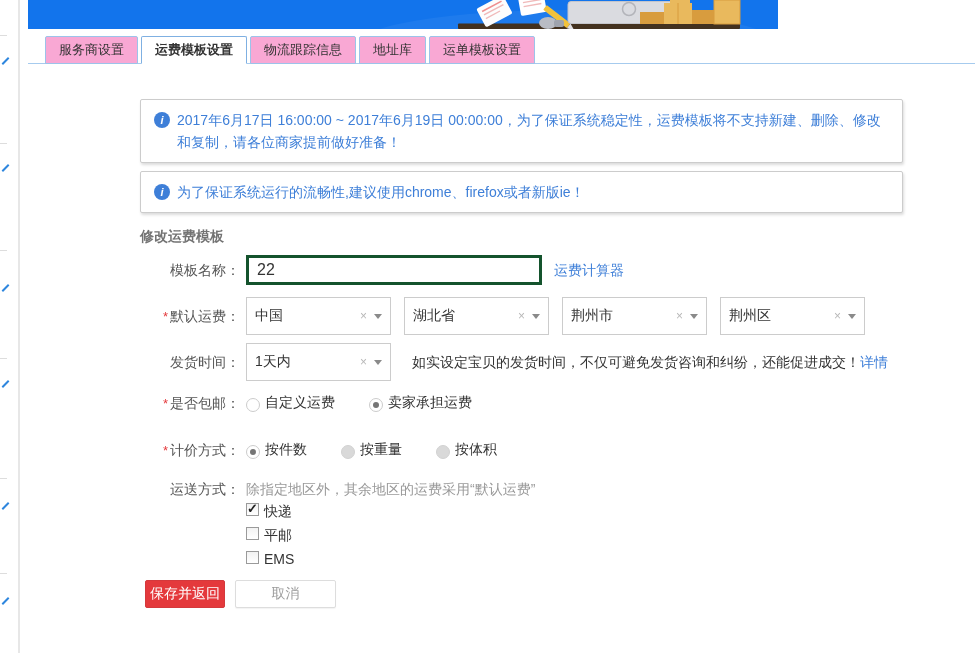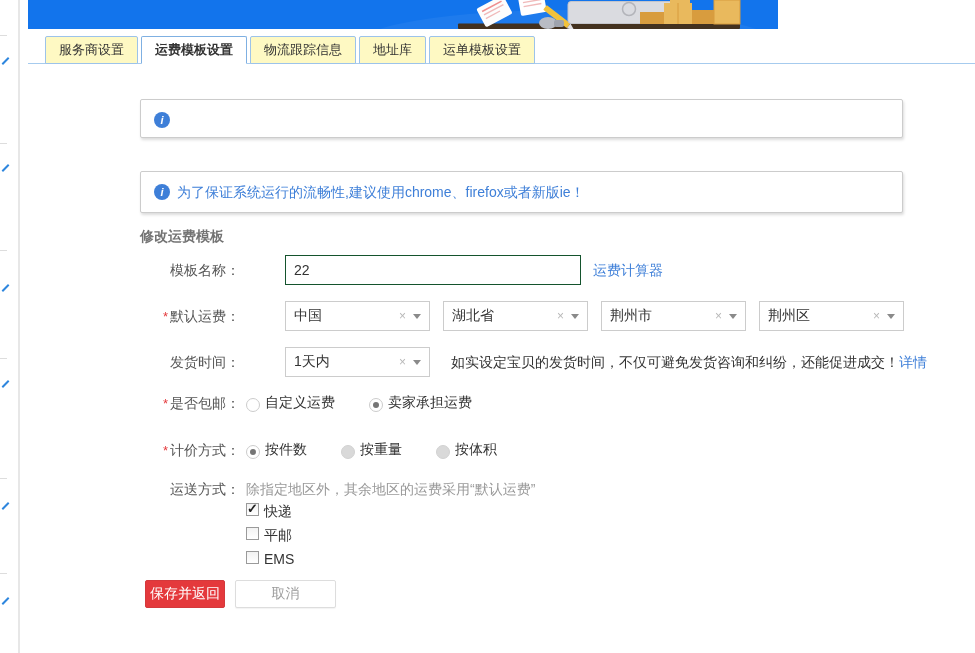--- a/index.html
+++ b/index.html
@@ -11,42 +11,42 @@
   .side-tick { position:absolute; left:1px; width:9px; height:2px; background:#2e86de; transform:rotate(-45deg); }
   .side-line { position:absolute; left:0; width:7px; height:1px; background:#ddd; }
 
   
   .banner { position:absolute; left:28px; top:0; width:750px; height:29px; background:#1274ec; overflow:hidden; }
   .banner svg { display:block; }
 
   
   .tabs-row { position:absolute; left:28px; top:36px; right:0; height:28px; border-bottom:1px solid #a6cbee; }
   .tabs { position:absolute; left:17px; bottom:-1px; display:flex; }
-  .tab { height:28px; line-height:26px; padding:0 13px; background:#fef9c3; border:1px solid #9cc3ea; margin-right:3px; font-size:13px; color:#333; border-radius:2px 2px 0 0; cursor:pointer; white-space:nowrap; }
+  .tab { height:28px; line-height:26px; padding:0 13px; background:#f9a8d4; border:1px solid #9cc3ea; margin-right:3px; font-size:13px; color:#333; border-radius:2px 2px 0 0; cursor:pointer; white-space:nowrap; }
   .tab.active { background:#fff; font-weight:bold; border-color:#7fb0e2; border-bottom-color:#fff; }
 
   
   .notice { position:absolute; left:140px; width:763px; background:#fff; border:1px solid #ccc; border-radius:2px; box-shadow:1px 2px 3px rgba(0,0,0,0.14); padding:9px 18px 9px 13px; display:flex; }
   .notice-text { color:#3e7fd8; font-size:14px; line-height:22px; }
   .info-icon { flex-shrink:0; width:16px; height:16px; border-radius:50%; background:#3e7fd8; color:#fff; font-size:11px; font-weight:bold; font-style:italic; text-align:center; line-height:16px; margin:3px 7px 0 0; }
   #notice1 { top:99px; }
   #notice2 { top:171px; }
 
   
   .form-title { position:absolute; left:140px; top:228px; font-size:14px; font-weight:bold; color:#737373; }
   .form { position:absolute; left:140px; top:255px; width:820px; }
   .form-row { display:flex; }
   .form-label { width:100px; text-align:right; color:#555; font-size:14px; flex-shrink:0; }
   .star { color:#e4393c; margin-right:2px; font-size:13px; }
   .ctrl { margin-left:6px; display:flex; align-items:center; }
-  .h30 .form-label { line-height:30px; } .h30 { height:30px; margin-bottom:16px;gap:39px; }
+  .h30 .form-label { line-height:30px; } .h30 { height:30px; margin-bottom:16px; }
   .h20 .form-label { line-height:20px; } .h20 { height:20px; }
 
-  .text-input { width:296px; height:30px; border:1px solid #14532d; padding:0 8px; font-size:14px; color:#333; font-family:inherit; }
-  .select { width:145px; height:30px; border:1px solid #ccc; background:#fff; display:flex; align-items:center; margin-right:13px; cursor:pointer; }
+  .text-input { width:296px; height:30px; border:3px solid #14532d; padding:0 8px; font-size:16px; color:#333; font-family:inherit; }
+  .select { width:145px; height:38px; border:1px solid #ccc; background:#fff; display:flex; align-items:center; margin-right:13px; cursor:pointer; }
   .select .val { flex:1; padding-left:8px; font-size:14px; color:#333; white-space:nowrap; overflow:hidden; }
   .select .clear { color:#b8b8b8; font-size:12px; margin-right:7px; cursor:pointer; }
   .select .caret { width:0; height:0; border-left:4px solid transparent; border-right:4px solid transparent; border-top:5px solid #8a8a8a; margin-right:8px; }
   .link { color:#3e7fd8; font-size:14px; text-decoration:none; cursor:pointer; }
   .calc-link { margin-left:12px; line-height:30px; }
   .row-hint { font-size:14px; color:#333; line-height:30px; margin-left:8px; white-space:nowrap; }
 
   .radio { display:flex; align-items:flex-end; margin-right:34px; font-size:14px; color:#333; cursor:pointer; }
   .radio-dot { width:14px; height:14px; border-radius:50%; border:1px solid #ccc; background:#fff; margin-right:5px; position:relative; flex-shrink:0; }
   .radio.selected .radio-dot::after { content:""; position:absolute; left:3px; top:3px; width:6px; height:6px; border-radius:50%; background:#757575; }
@@ -120,20 +120,21 @@
       <div class="tab">服务商设置</div>
       <div class="tab active">运费模板设置</div>
       <div class="tab">物流跟踪信息</div>
       <div class="tab">地址库</div>
       <div class="tab">运单模板设置</div>
     </div>
   </div>
 
   <div class="notice" id="notice1">
     <span class="info-icon">i</span>
+    <span class="notice-text">2017年6月17日 16:00:00 ~ 2017年6月19日 00:00:00，为了保证系统稳定性，运费模板将不支持新建、删除、修改和复制，请各位商家提前做好准备！</span>
   </div>
   <div class="notice" id="notice2">
     <span class="info-icon">i</span>
     <span class="notice-text">为了保证系统运行的流畅性,建议使用chrome、firefox或者新版ie！</span>
   </div>
 
   <div class="form-title">修改运费模板</div>
 
   <div class="form">
 

